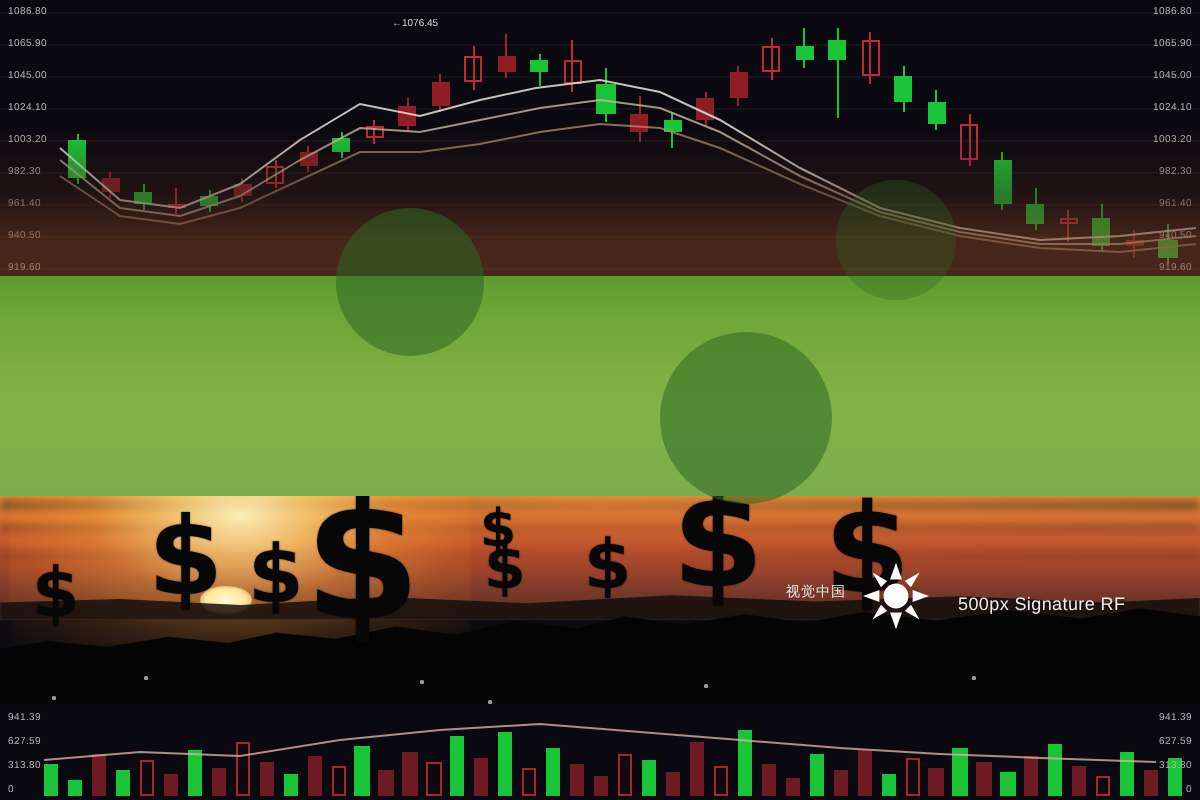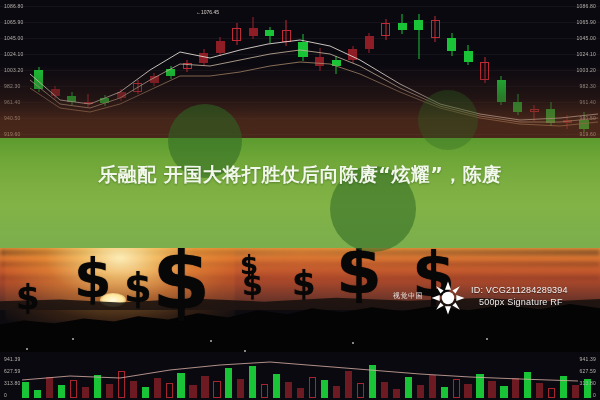--- a/index.html
+++ b/index.html
@@ -452,34 +452,32 @@
         <div class="axis-label left" style="top: 40px;">0</div>
         <div class="axis-label right" style="top: 40px;">0</div>
       </div>
   </div>
 
   <div class="greenband">
     <div class="band-blob" style="left:168px;top:-34px;width:74px;height:74px;"></div>
     <div class="band-blob" style="left:330px;top:28px;width:86px;height:86px;"></div>
     <div class="band-blob" style="left:418px;top:-48px;width:60px;height:60px;opacity:.6;"></div>
   </div>
-  <div class="headline" id="line1">乐融配 开国大将打胜仗后向陈赓“炫耀”，陈赓</div>
 
   <div class="wm">
     <div class="wm-cn">视觉中国</div>
     <svg class="wm-star" viewBox="0 0 34 34">
       <g fill="#ffffff">
         <circle cx="17" cy="17" r="6.2"></circle>
         <path d="M17 0.5 l3 8.2 h-6 z"></path>
         <path d="M17 33.5 l-3 -8.2 h6 z"></path>
         <path d="M0.5 17 l8.2 -3 v6 z"></path>
         <path d="M33.5 17 l-8.2 3 v-6 z"></path>
         <path d="M5.2 5.2 l7.4 4.3 l-3.1 3.1 z"></path>
         <path d="M28.8 28.8 l-7.4 -4.3 l3.1 -3.1 z"></path>
         <path d="M28.8 5.2 l-4.3 7.4 l-3.1 -3.1 z"></path>
         <path d="M5.2 28.8 l4.3 -7.4 l3.1 3.1 z"></path>
       </g>
     </svg>
-    <div class="wm-id">ID: VCG211284289394</div>
     <div class="wm-rf">500px Signature RF</div>
   </div>
 
 </div>
 
 </body></html>

